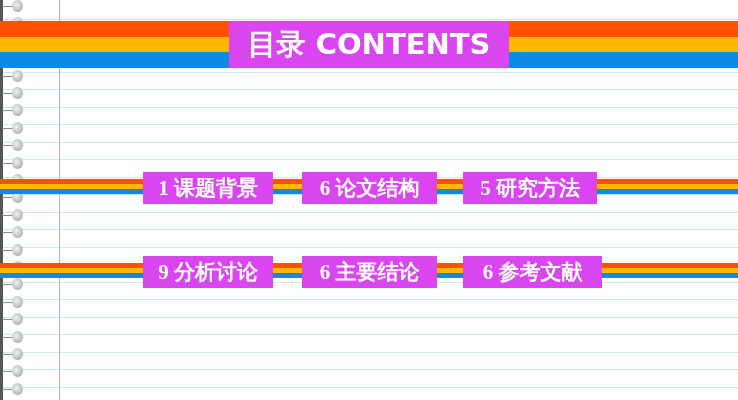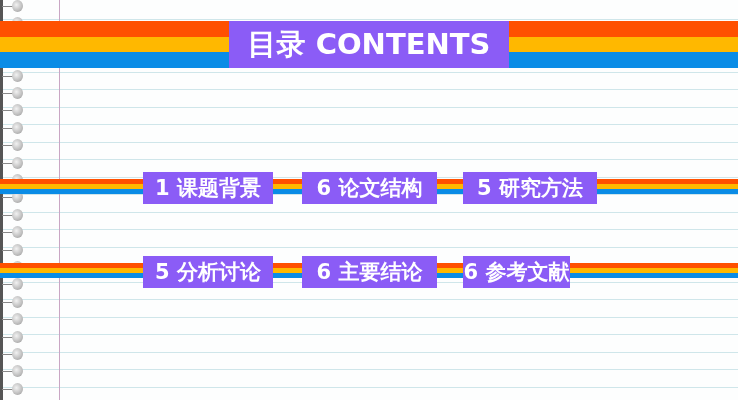--- a/index.html
+++ b/index.html
@@ -13,23 +13,23 @@
   .ring{position:absolute;left:2px;width:22px;height:12px;}
   .ring .wire{position:absolute;left:0;top:6px;width:12px;height:1px;background:#888;}
   .ring .knob{position:absolute;left:10px;top:0;width:11px;height:12px;border-radius:50%;
     background:radial-gradient(circle at 40% 40%, #f2f2f2, #bdbdbd 60%, #8f8f8f);}
   .stripe{position:absolute;left:0;width:738px;}
   .stripe .o{background:#ff5000;}
   .stripe .y{background:#ffb800;}
   .stripe .b{background:#0a8ce6;}
   .stripe.big .o,.stripe.big .y,.stripe.big .b{height:15.5px;}
   .stripe.small .o,.stripe.small .y,.stripe.small .b{height:5px;}
-  .box{position:absolute;background:#8b5cf6;color:#fff;font-weight:bold;display:flex;align-items:center;justify-content:center;white-space:nowrap;}
+  .box{position:absolute;background:#d946ef;color:#fff;font-weight:bold;display:flex;align-items:center;justify-content:center;white-space:nowrap;}
   .title-box{left:229px;top:21px;width:280px;height:47px;font-size:29px;}
-  .item-box{height:32px;font-size:21px;}
+  .item-box{height:32px;font-size:21px;font-family:Liberation Serif, serif;}
 </style>
 </head>
 <body>
 
 <div class="spine"></div>
 <div class="margin-line"></div>
 <div id="rings">
     <div class="ring" style="top: 0px;">
       <div class="wire"></div>
       <div class="knob"></div>
@@ -138,15 +138,15 @@
 </div>
 <div class="stripe small" style="top:263px">
   <div class="o"></div>
     <div class="y"></div>
     <div class="b"></div>
 </div>
 
 <div class="box item-box" style="left:143px;top:172px;width:130px">1 课题背景</div>
 <div class="box item-box" style="left:302px;top:172px;width:135px">6 论文结构</div>
 <div class="box item-box" style="left:463px;top:172px;width:134px">5 研究方法</div>
-<div class="box item-box" style="left:143px;top:256px;width:130px">5 分析讨论</div>
+<div class="box item-box" style="left:143px;top:256px;width:130px">9 分析讨论</div>
 <div class="box item-box" style="left:302px;top:256px;width:135px">6 主要结论</div>
-<div class="box item-box" style="left:463px;top:256px;width:107px">6 参考文献</div>
+<div class="box item-box" style="left:463px;top:256px;width:139px">6 参考文献</div>
 
 </body></html>

